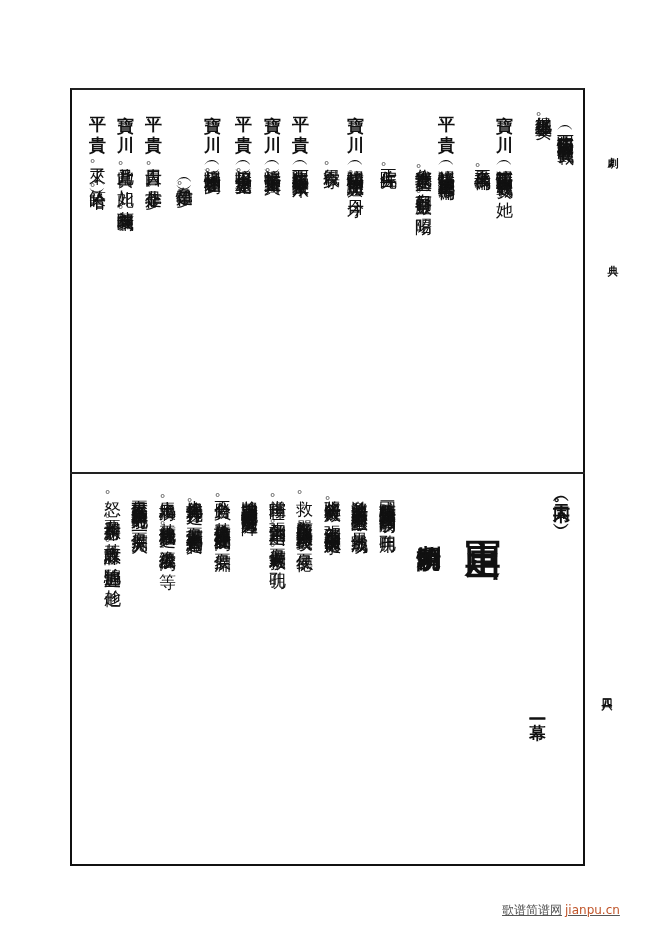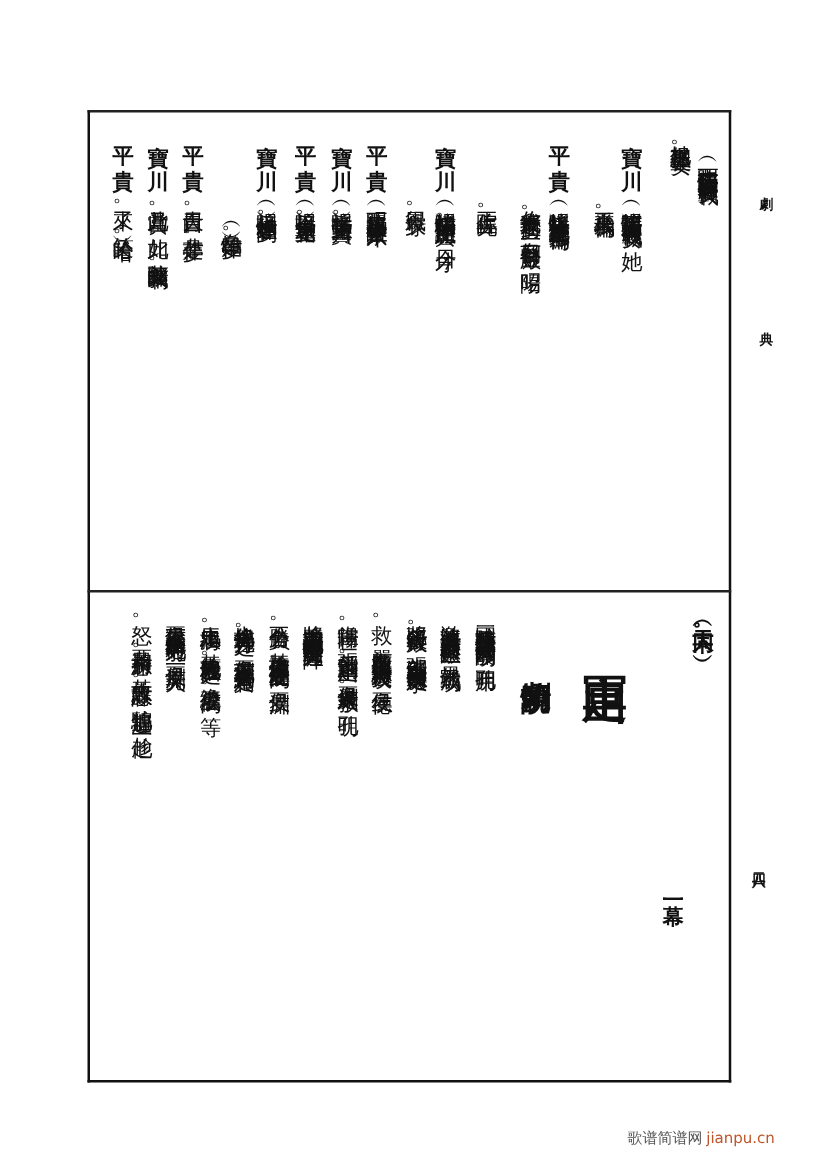--- a/index.html
+++ b/index.html
@@ -49,21 +49,21 @@
     position: absolute; writing-mode: vertical-rl; text-orientation: upright;
     font-size: 11px; font-weight: bold; line-height: 12px;
   }
   .act-end {
     position: absolute; writing-mode: vertical-rl; text-orientation: upright;
     font-size: 17px; font-weight: bold; line-height: 22px;
   }
   .watermark {
     position: absolute; left: 502px; top: 902px;
     font-family: "DejaVu Sans", "Liberation Sans", sans-serif;
-    font-size: 12px; color: #555;
+    font-size: 12px; color: #555; text-decoration: underline;
   }
   .watermark .wm-en { color: #c0552a; margin-left: 3px; }
 </style>
 </head>
 <body>
 
 <div class="frame"></div>
 <div class="divider"></div>
 
 <div class="margin-mark" style="left:606px; top:148px;">劇</div>

